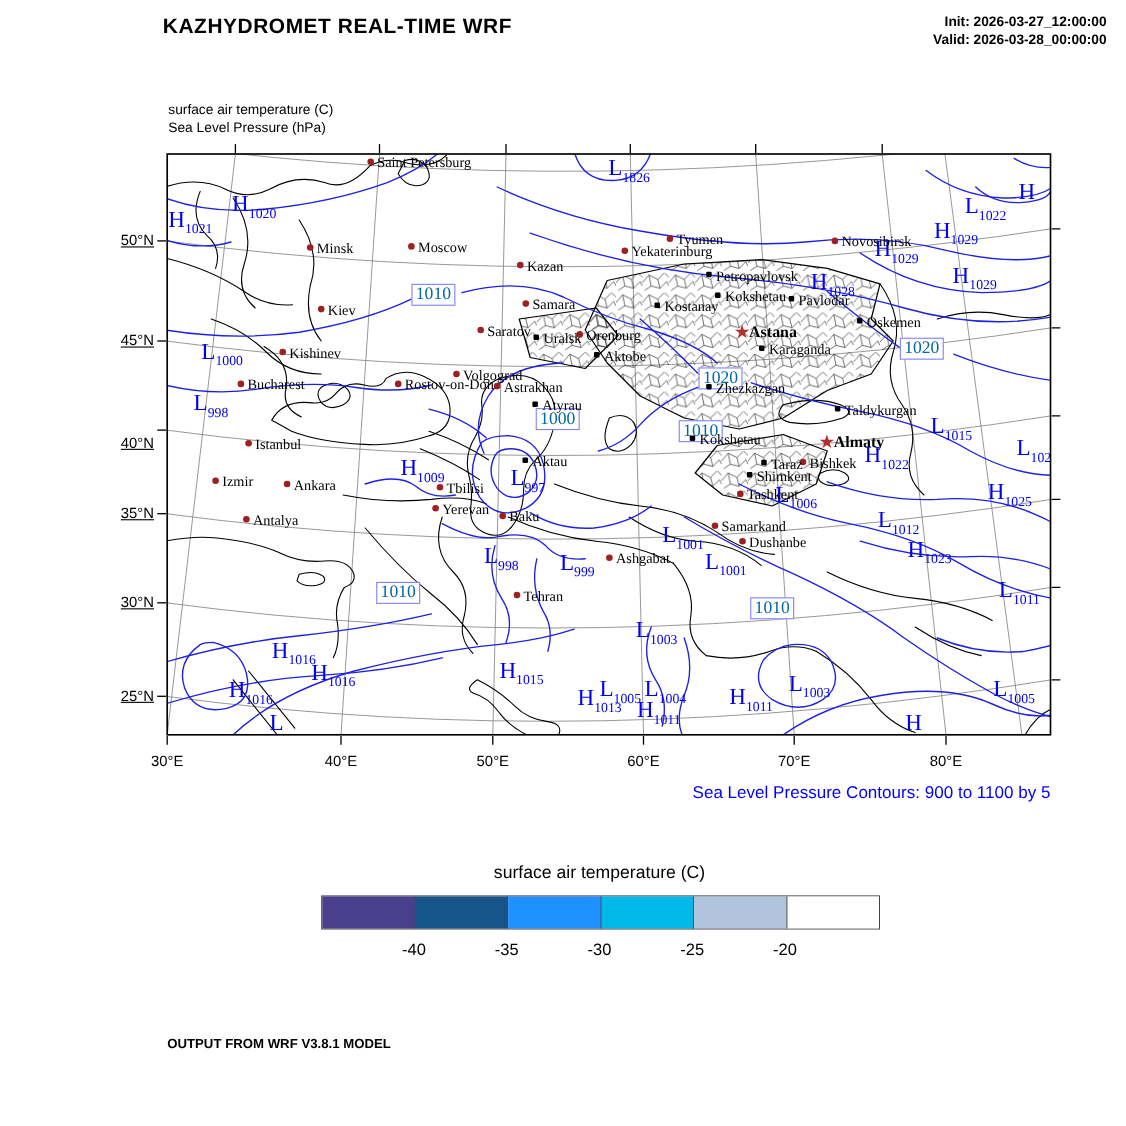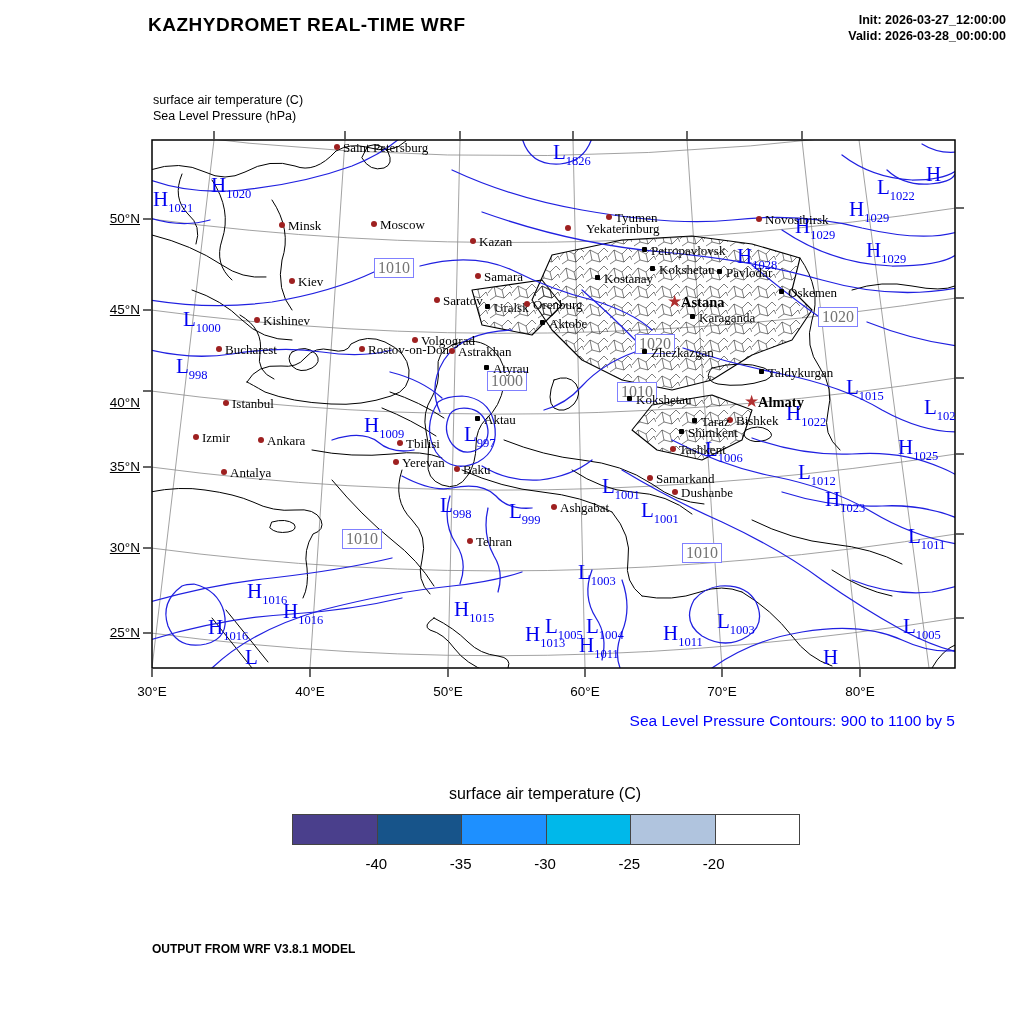--- a/index.html
+++ b/index.html
@@ -8,21 +8,21 @@
   .abs{position:absolute;}
   #title{left:148px;top:14px;font-size:19px;font-weight:bold;letter-spacing:.5px;}
   #initvalid{right:18px;top:12px;text-align:right;font-size:12.5px;font-weight:bold;line-height:16px;}
   #fieldlabels{left:153px;top:92px;font-size:12.5px;line-height:16px;}
   #mapwrap{left:152px;top:140px;width:803px;height:528px;}
   #mapsvg{position:absolute;left:0;top:0;overflow:visible;}
   #map-overlay{position:absolute;left:0;top:0;width:803px;height:528px;overflow:hidden;}
   .pc{position:absolute;color:#0000f0;font-family:"Liberation Serif",serif;white-space:nowrap;}
   .pc .pl{font-size:21px;line-height:18px;}
   .pc .pv{font-size:12.5px;vertical-align:-6px;}
-  .cbox{position:absolute;background:#fff;border:1px solid #8080ff;color:#737373;
+  .cbox{position:absolute;background:#fff;border:1px solid #8080ff;color:#0369a1;
         font-family:"Liberation Serif",serif;font-size:16px;line-height:18px;padding:0 3px;white-space:nowrap;}
   .mk{position:absolute;width:6px;height:6px;border-radius:50%;}
   .mk.red{background:#9e2020;}
   .mk.black{background:#000;width:5px;height:5px;border-radius:1px;}
   .mk.star{background:none;width:auto;height:auto;color:#b03030;font-size:17px;line-height:10px;}
   .cn{position:absolute;font-family:"Liberation Serif",serif;font-size:13px;line-height:13px;white-space:nowrap;color:#000;}
   .cn.b{font-weight:bold;font-size:14.5px;}
   .latlab{position:absolute;width:46px;text-align:right;font-size:13.5px;text-decoration:underline;}
   .lonlab{position:absolute;width:60px;text-align:center;font-size:13.5px;}
   #caption{left:500px;top:712px;width:455px;text-align:right;font-size:15.5px;color:#0000ff;}
@@ -240,21 +240,21 @@
         <div class="cn" style="left: 191px; top: 1px;">Saint Petersburg</div>
         <div class="mk red" style="left: 127px; top: 82px;"></div>
         <div class="cn" style="left: 136px; top: 79px;">Minsk</div>
         <div class="mk red" style="left: 219px; top: 81px;"></div>
         <div class="cn" style="left: 228px; top: 78px;">Moscow</div>
         <div class="mk red" style="left: 318px; top: 98px;"></div>
         <div class="cn" style="left: 327px; top: 95px;">Kazan</div>
         <div class="mk red" style="left: 454px; top: 74px;"></div>
         <div class="cn" style="left: 463px; top: 71px;">Tyumen</div>
         <div class="mk red" style="left: 413px; top: 85px;"></div>
-        <div class="cn" style="left: 422px; top: 82px; margin-left: 12px;">Yekaterinburg</div>
+        <div class="cn" style="left: 422px; top: 82px;">Yekaterinburg</div>
         <div class="mk red" style="left: 604px; top: 76px;"></div>
         <div class="cn" style="left: 613px; top: 73px;">Novosibirsk</div>
         <div class="mk red" style="left: 137px; top: 138px;"></div>
         <div class="cn" style="left: 146px; top: 135px;">Kiev</div>
         <div class="mk red" style="left: 323px; top: 133px;"></div>
         <div class="cn" style="left: 332px; top: 130px;">Samara</div>
         <div class="mk red" style="left: 282px; top: 157px;"></div>
         <div class="cn" style="left: 291px; top: 154px;">Saratov</div>
         <div class="mk black" style="left: 333px; top: 164px;"></div>
         <div class="cn" style="left: 342px; top: 161px;">Uralsk</div>

